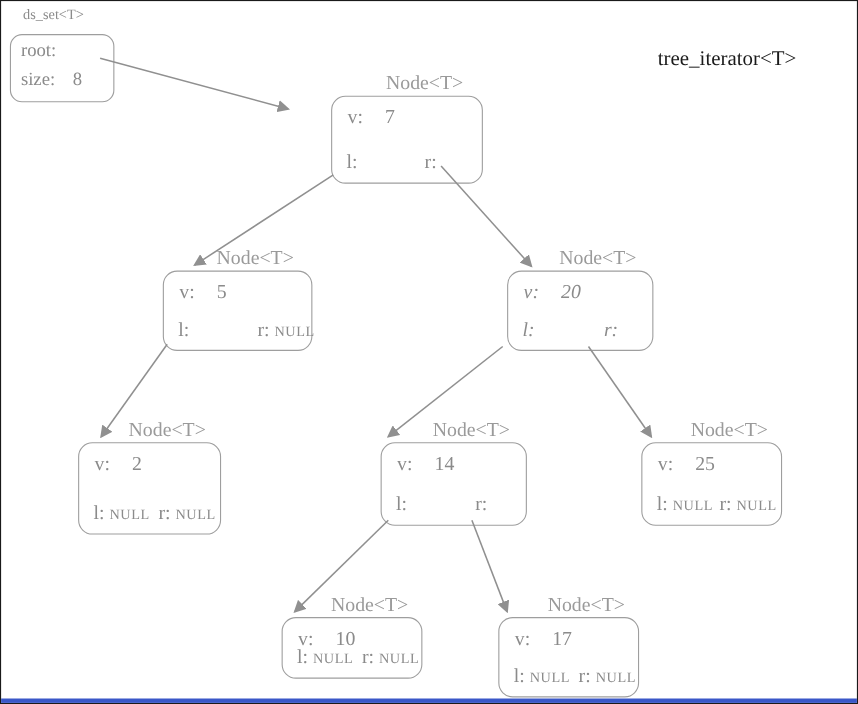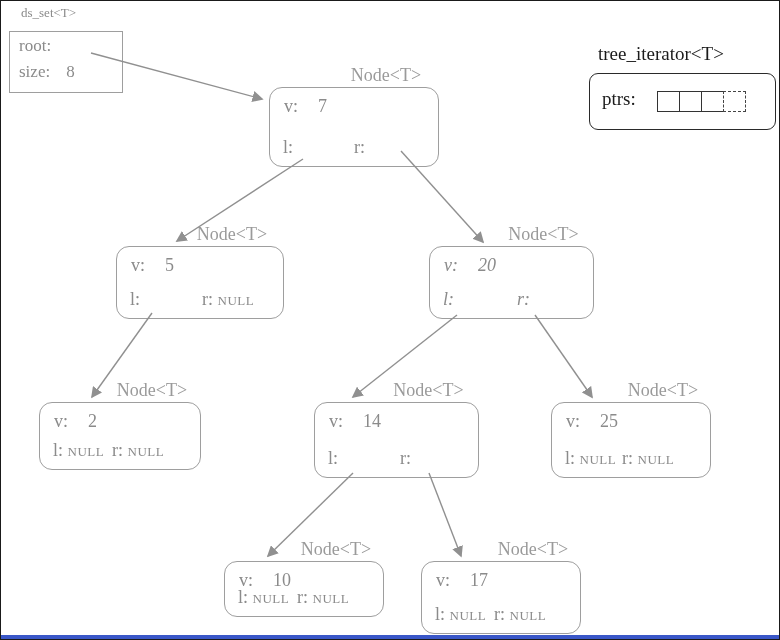--- a/index.html
+++ b/index.html
@@ -13,22 +13,22 @@
     overflow:hidden;
   }
   .blk  { color:#1b1b1b;text-align:center; }
 
   
   .dsset-title {
     position:absolute; left:20px; top:4px;
     font-size:13px; color:#8b8b8b;
   }
   .dsset-box {
-    position:absolute; left:8px; top:30px; width:114px; height:62px;
-    border:1.5px solid #9e9e9e; border-radius:0;
+    position:absolute; left:8px; top:30px; width:95px; height:62px;
+    border:1.5px solid #9e9e9e; border-radius:11px;
     box-sizing:border-box; background:#fff;
   }
   .dsset-row { position:absolute; left:9px; font-size:17px; color:#8b8b8b; white-space:nowrap; }
   .dsset-row.r1 { top:4px; }
   .dsset-row.r2 { top:30px; }
   .dsset-row .val { margin-left:16px; }
 
   
   .iter-title {
     position:absolute; left:597px; top:42px;
@@ -51,21 +51,21 @@
   
   .node-group { position:absolute; }
   .node-header {
     text-align:center; padding-left:64px;
     font-size:18px; color:#9a9a9a; height:24px; line-height:24px;
     white-space:nowrap;
   }
   .node-box {
     position:relative;
     border:1.5px solid #9e9e9e; border-radius:13px;
-    box-sizing:border-box; background:#fff;
+    box-sizing:border-box; background:#fff;margin-left:32px;
   }
   .v-row { position:absolute; top:8px; left:14px; font-size:18px; color:#8b8b8b; }
   .v-row .val { margin-left:20px; }
   .b-row { position:absolute; left:0; right:0; bottom:8px; height:22px; font-size:18px; color:#8b8b8b; }
   .l-group { position:absolute; left:13px; bottom:0; white-space:nowrap; }
   .r-group { position:absolute; bottom:0; white-space:nowrap; }
   .null { font-size:13px; letter-spacing:0.5px; }
 
   
   #edges {
@@ -88,29 +88,20 @@
   <div class="dsset-box">
     <div class="dsset-row r1">
       <span>root:</span>
     </div>
     <div class="dsset-row r2">
       <span>size:</span><span class="val">8</span>
     </div>
   </div>
 
   <div class="iter-title blk">tree_iterator&lt;T&gt;</div>
-  <div class="iter-box">
-    <div class="iter-ptrs">ptrs:</div>
-    <div class="iter-cells">
-      <div class="iter-cell first"></div>
-      <div class="iter-cell"></div>
-      <div class="iter-cell"></div>
-      <div class="iter-cell dashed"></div>
-    </div>
-  </div>
 
   <div class="node-group" style="left:268px; top:62px; width:170px;">
     <div class="node-header">Node&lt;T&gt;</div>
     <div class="node-box" style="height:80px;">
       <div class="v-row">
         <span>v:</span><span class="val">7</span>
       </div>
       <div class="b-row">
         <span class="l-group"><span>l:</span> <span class="null"></span></span>
         <span class="r-group" style="left:84px;"><span>r:</span> <span class="null"></span></span>
@@ -139,21 +130,21 @@
       </div>
       <div class="b-row">
         <span class="l-group"><span>l:</span> <span class="null"></span></span>
         <span class="r-group" style="left:87px;"><span>r:</span> <span class="null"></span></span>
       </div>
     </div>
   </div>
 
   <div class="node-group" style="left:38px; top:377px; width:162px;">
     <div class="node-header">Node&lt;T&gt;</div>
-    <div class="node-box" style="height:68px;">
+    <div class="node-box" style="height:84px;">
       <div class="v-row">
         <span>v:</span><span class="val">2</span>
       </div>
       <div class="b-row">
         <span class="l-group"><span>l:</span> <span class="null">NULL</span></span>
         <span class="r-group" style="left:72px;"><span>r:</span> <span class="null">NULL</span></span>
       </div>
     </div>
   </div>
 

